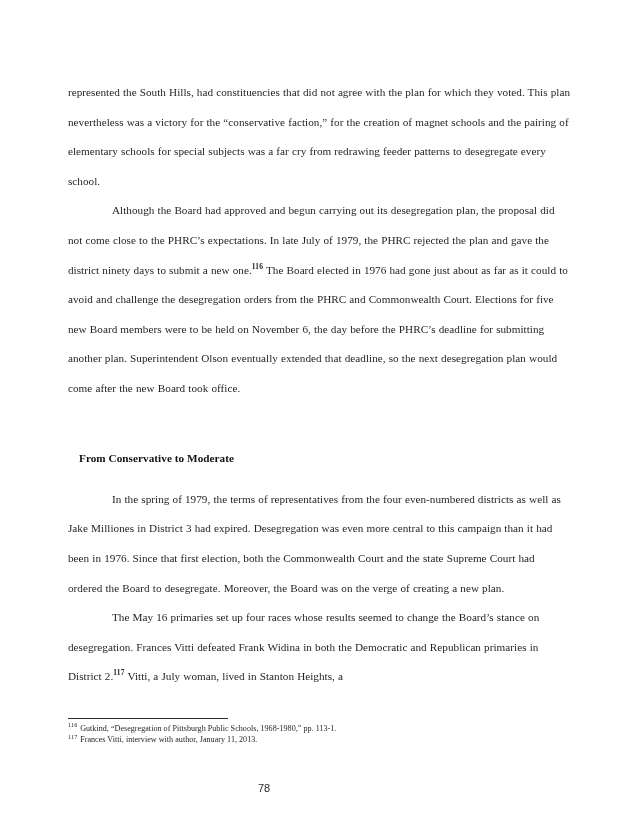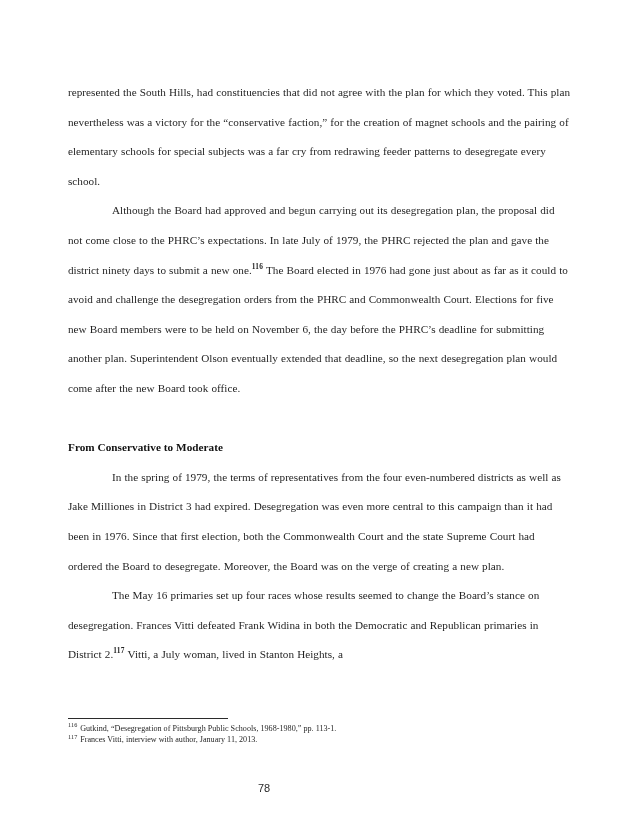--- a/index.html
+++ b/index.html
@@ -40,21 +40,21 @@
     letter-spacing: 0.02px;
     color: #1f1f1f;
     word-spacing: 0.3px;
   }
 
   p.para.indent {
     text-indent: 44px;
   }
 
   .section-heading {
-    margin: 0;
+    margin: 11px;
     font-size: 11.2px;
     line-height: 29.6px;
     font-weight: bold;
     color: #111111;
     letter-spacing: 0.05px;
   }
 
   .spacer-line {
     height: 29.6px;
   }

